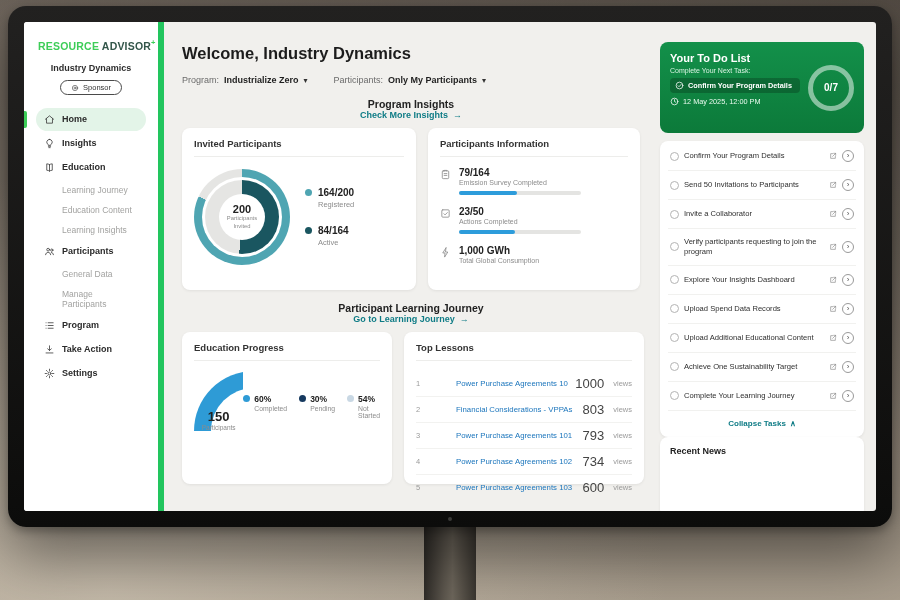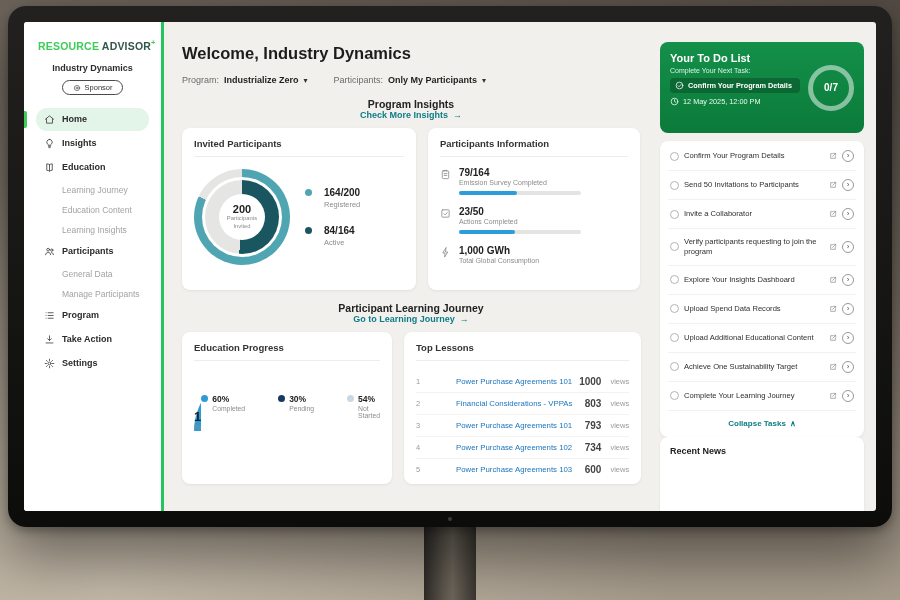--- a/index.html
+++ b/index.html
@@ -14,21 +14,21 @@
   }
   .stand { position:absolute; left:424px; top:522px; width:52px; height:78px;
     background:linear-gradient(90deg,#2f2c28,#5d574e 38%,#6e675c 55%,#3a3630); }
   .monitor { position:absolute; left:8px; top:6px; width:884px; height:521px;
     background:linear-gradient(180deg,#222120,#0c0c0b); border-radius:18px; padding:16px;
     box-shadow:0 30px 60px rgba(0,0,0,.45), 0 4px 10px rgba(0,0,0,.3); }
   .bezel-dot { position:absolute; left:50%; bottom:6px; width:4px; height:4px; border-radius:50%; background:#3a3a38; transform:translateX(-50%); }
   .screen { width:100%; height:100%; background:#f1f0ed; border-radius:3px; overflow:hidden; display:flex; }
 
   
-  .sidebar { width:140px; background:#fff; flex:none; padding-top:12px; border-right:3px solid #22c55e; }
+  .sidebar { width:140px; background:#fff; flex:none; padding-top:12px; border-right:6px solid #22c55e; }
   .logo { padding:4px 14px 9px; font-size:10.5px; font-weight:bold; letter-spacing:.2px; white-space:nowrap; }
   .logo-green { color:#3DCD58; }
   .logo-dark { color:#33564a; }
   .logo-plus { color:#3DCD58; font-size:7.5px; }
   .org { text-align:center; padding:2px 10px 12px; }
   .org-name { font-size:9px; font-weight:bold; color:#2d2d2d; margin-bottom:5px; }
   .sponsor-pill { display:inline-flex; align-items:center; gap:4px; border:1px solid #4a4a4a; background:#fff;
     border-radius:10px; padding:2px 10px; font-size:7.5px; color:#333; font-family:inherit; cursor:pointer; }
   .nav { padding:0 12px; }
   .nav-item { position:relative; display:flex; align-items:center; gap:7px; padding:6px 8px; font-size:9px;
@@ -58,51 +58,51 @@
   .invited-body { display:flex; align-items:center; gap:15px; padding-top:2px; }
   .donut { position:relative; width:96px; height:96px; flex:none; }
   .ring-outer,.ring-inner,.ring-gap,.donut-hole { position:absolute; border-radius:50%; }
   .ring-outer { inset:0; background:#e5e5e3; }
   .ring-gap { inset:8px; background:#fff; }
   .ring-inner { inset:11px; background:#e5e5e3; }
   .donut-hole { inset:25px; background:#fff; display:flex; flex-direction:column; align-items:center; justify-content:center; text-align:center; }
   .d-num { font-size:11px; font-weight:bold; color:#222; }
   .d-cap { font-size:5.8px; color:#8c8c8c; width:40px; line-height:1.3; }
   .d-legend { display:flex; flex-direction:column; gap:16px; }
-  .leg-item { display:flex; gap:12px; align-items:flex-start; }
+  .leg-item { display:flex; gap:6px; align-items:flex-start; }
   .dot { width:7px; height:7px; border-radius:50%; margin-top:2px; flex:none; }
   .leg-val { font-size:10px; font-weight:bold; color:#222; }
   .leg-cap { font-size:7.5px; color:#8c8c8c; margin-top:2px; }
 
   .info-card { width:214px; height:162px; }
   .info-row { display:flex; gap:8px; margin-bottom:11px; }
   .ic-gray { width:11px; height:11px; stroke:#8a8a8a; stroke-width:1.8; fill:none; stroke-linecap:round; stroke-linejoin:round; margin-top:2px; flex:none; }
   .i-val { font-size:10px; font-weight:bold; color:#222; }
   .i-cap { font-size:7px; color:#8c8c8c; margin-top:1px; }
   .bar { width:122px; height:4px; border-radius:2px; background:#e4e4e2; margin-top:5px; }
   .bar-fill { height:100%; border-radius:2px; background:#2d9cdb; }
 
   .edu-card { width:210px; height:152px; }
   .gauge-wrap { display:flex; flex-direction:row; align-items:center; }
   .gauge { position:relative; width:120px; height:60px; overflow:hidden; }
   .gauge-arc { position:absolute; left:0; top:0; width:120px; height:120px; border-radius:50%; }
   .gauge-hole { position:absolute; left:17px; top:17px; width:86px; height:86px; border-radius:50%; background:#fff; }
   .gauge-center { position:absolute; left:0; right:0; bottom:0; text-align:center; }
   .g-num { font-size:13px; font-weight:bold; color:#222; }
   .g-cap { font-size:6.5px; color:#8c8c8c; }
-  .edu-legend { display:flex; gap:33px; margin-top:10px; justify-content:center; }
+  .edu-legend { display:flex; gap:12px; margin-top:10px; justify-content:center; }
   .el-top { display:flex; align-items:center; gap:4px; font-size:8.5px; font-weight:bold; color:#222; }
   .el-cap { font-size:6.8px; color:#8c8c8c; margin-left:11px; margin-top:1px; }
 
   .lessons-card { width:240px; height:152px; padding-bottom:0; }
   .lesson-row { display:flex; align-items:center; gap:7px; padding:5px 0; border-bottom:1px solid #f2f2f0; }
   .lesson-row:last-child { border-bottom:none; }
   .l-rank { font-size:7.5px; color:#9a9a9a; width:7px; flex:none; }
   .l-title { font-size:7.8px; flex:1; color:#1b75bc; cursor:pointer; text-decoration:none; min-width:0; white-space:nowrap; overflow:hidden;padding-left:26px; }
-  .l-views { font-size:10px; color:#444; font-weight:bold; }
+  .l-views { font-size:13px; color:#444; font-weight:normal; }
   .l-views-label { font-size:7.5px; color:#9a9a9a; margin-left:2px; }
 
   
   .right-panel { width:222px; flex:none; padding:20px 12px 0 6px; display:flex; flex-direction:column; }
   .todo-card { border-radius:8px; padding:10px; display:flex; gap:8px; color:#fff; height:91px; flex:none;
     background:linear-gradient(180deg,#13904a,#0c7a3a); }
   .todo-left { flex:1; min-width:0; }
   .todo-title { font-size:11px; font-weight:bold; margin-bottom:3px; }
   .todo-sub { font-size:7px; color:#d8f3e2; margin-bottom:4px; }
   .todo-pill { display:flex; align-items:center; gap:4px; background:rgba(0,0,0,.22); border-radius:4px;

